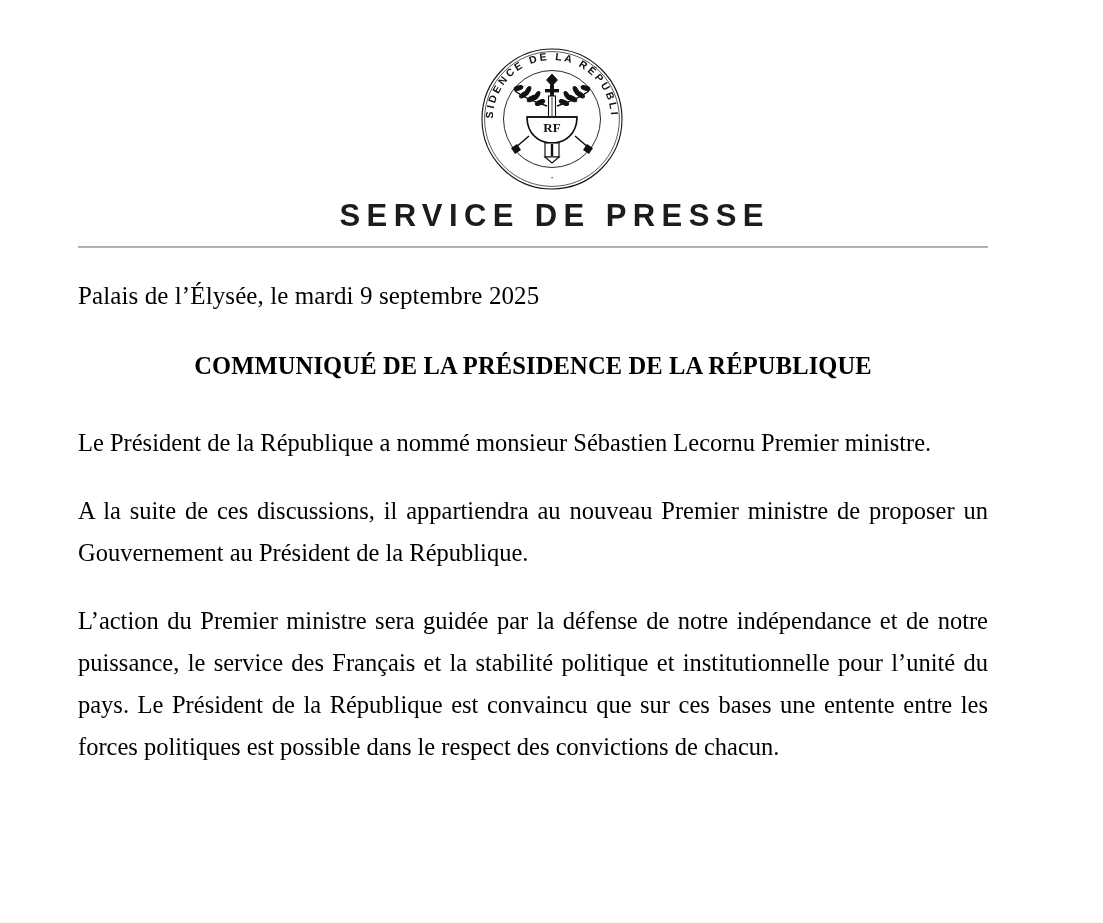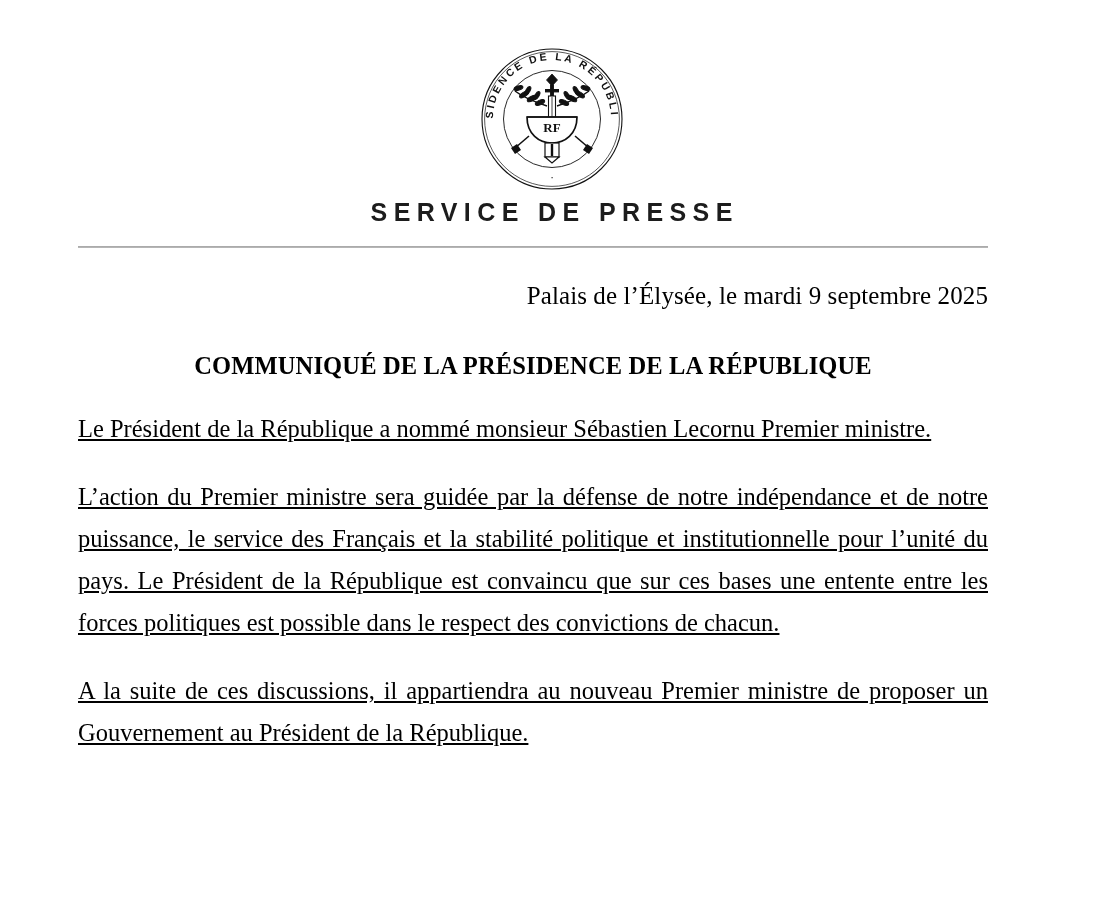--- a/index.html
+++ b/index.html
@@ -37,21 +37,21 @@
     margin: 0 auto;
     width: 150px;
     height: 150px;
     line-height: 0;
   }
 
   .service-line {
     margin-top: 4px;
     font-family: "Liberation Sans", "DejaVu Sans", sans-serif;
     font-weight: 700;
-    font-size: 25px;
+    font-size: 31px;
     letter-spacing: 6.4px;
     color: #1c1c1c;
     text-indent: 6.4px;
   }
 
   .divider {
     position: absolute;
     left: 78px;
     top: 246px;
     width: 910px;
@@ -61,21 +61,21 @@
 
   
   .content {
     position: absolute;
     left: 78px;
     top: 280px;
     width: 910px;
   }
 
   .dateline {
-    text-align: right;
+    text-align: left;
     font-size: 25px;
     line-height: 1.3;
     margin: 0 0 14px 0;
     letter-spacing: 0.1px;
   }
 
   .doc-title {
     text-align: center;
     font-size: 24.5px;
     font-weight: 700;
@@ -85,21 +85,21 @@
 
   .para {
     text-align: justify;
     text-justify: inter-word;
     font-size: 24.5px;
     line-height: 1.72;
     margin: 26px 0 0 0;
   }
   .para:first-of-type { margin-top: 0; }
 
-  .body-paras { margin-top: 28px; text-decoration: underline; }
+  .body-paras { margin-top: 42px; }
 
   .para-single {
     text-align: left;
   }
 </style>
 </head>
 <body>
 
 <div class="page">
 
@@ -178,18 +178,18 @@
   <div class="divider"></div>
 
   <div class="content">
 
     <p class="dateline">Palais de l’Élysée, le mardi 9 septembre 2025</p>
 
     <h1 class="doc-title">COMMUNIQUÉ DE LA PRÉSIDENCE DE LA RÉPUBLIQUE</h1>
 
     <div class="body-paras">
       <p class="para para-single">Le Président de la République a nommé monsieur Sébastien Lecornu Premier ministre.</p>
+      <p class="para">A la suite de ces discussions, il appartiendra au nouveau Premier ministre de proposer un Gouvernement au Président de la République.</p>
       <p class="para">L’action du Premier ministre sera guidée par la défense de notre indépendance et de notre puissance, le service des Français et la stabilité politique et institutionnelle pour l’unité du pays. Le Président de la République est convaincu que sur ces bases une entente entre les forces politiques est possible dans le respect des convictions de chacun.</p>
-      <p class="para">A la suite de ces discussions, il appartiendra au nouveau Premier ministre de proposer un Gouvernement au Président de la République.</p>
     </div>
 
   </div>
 </div>
 
 </body></html>

